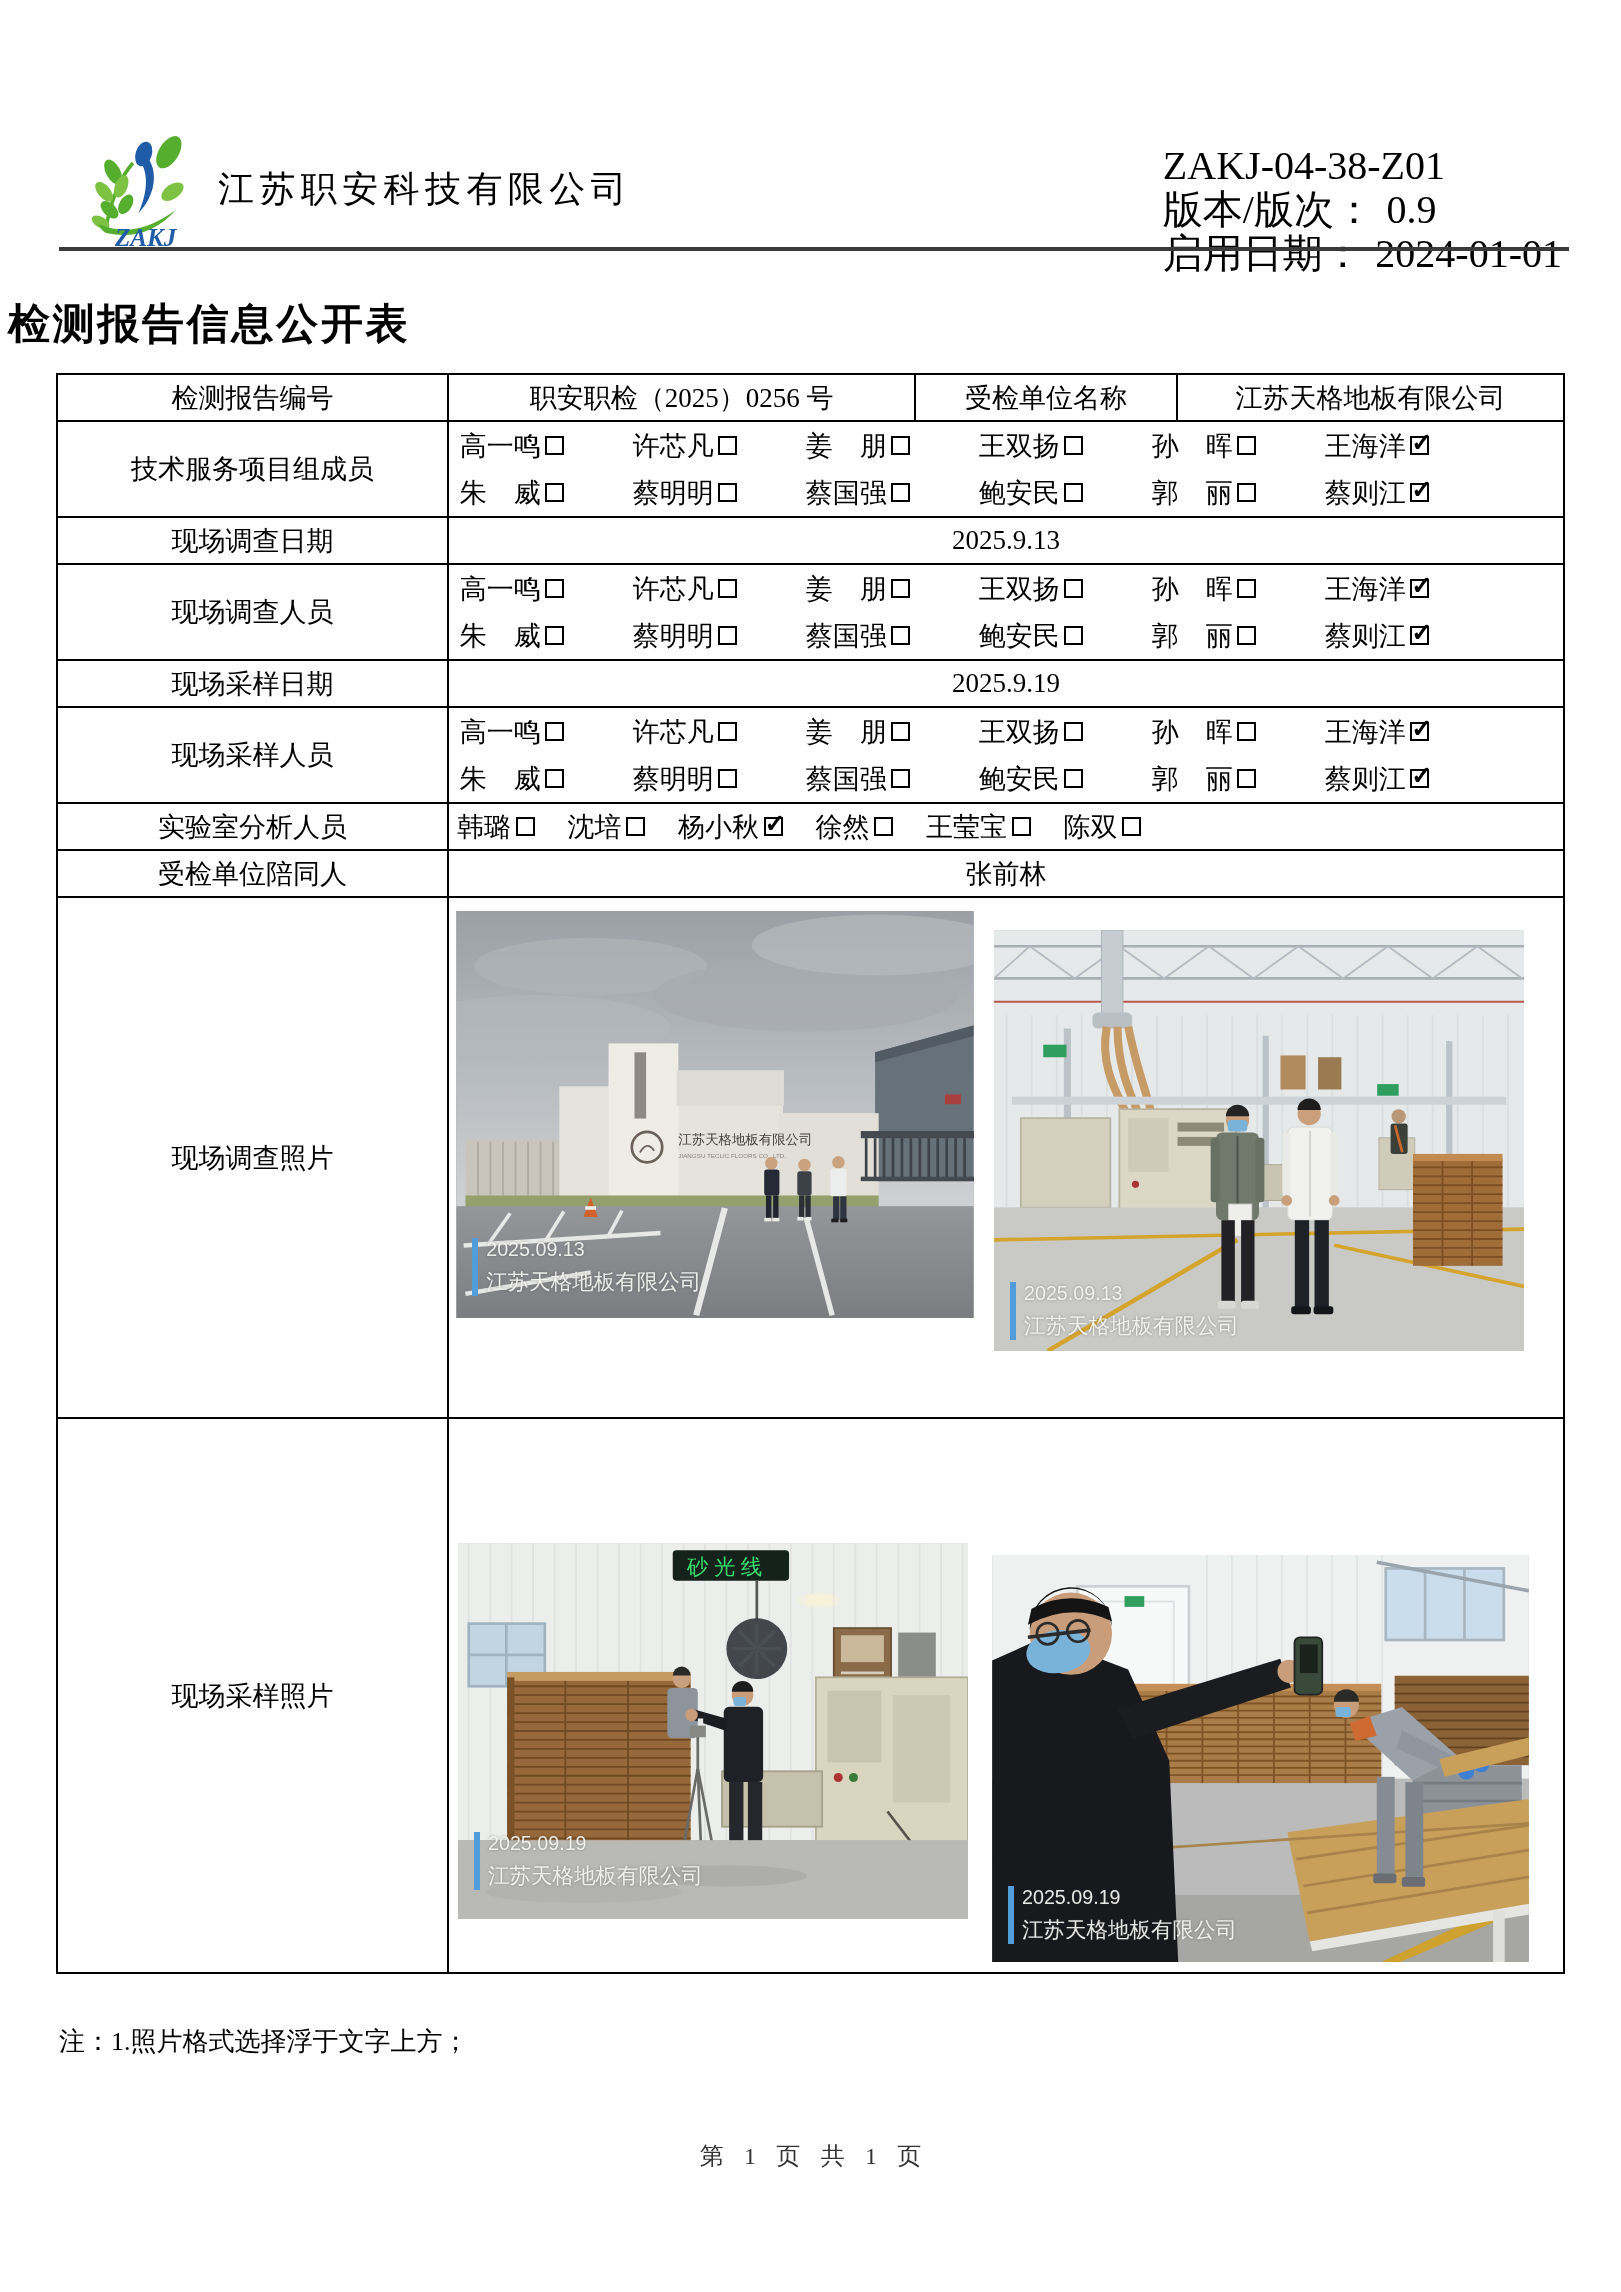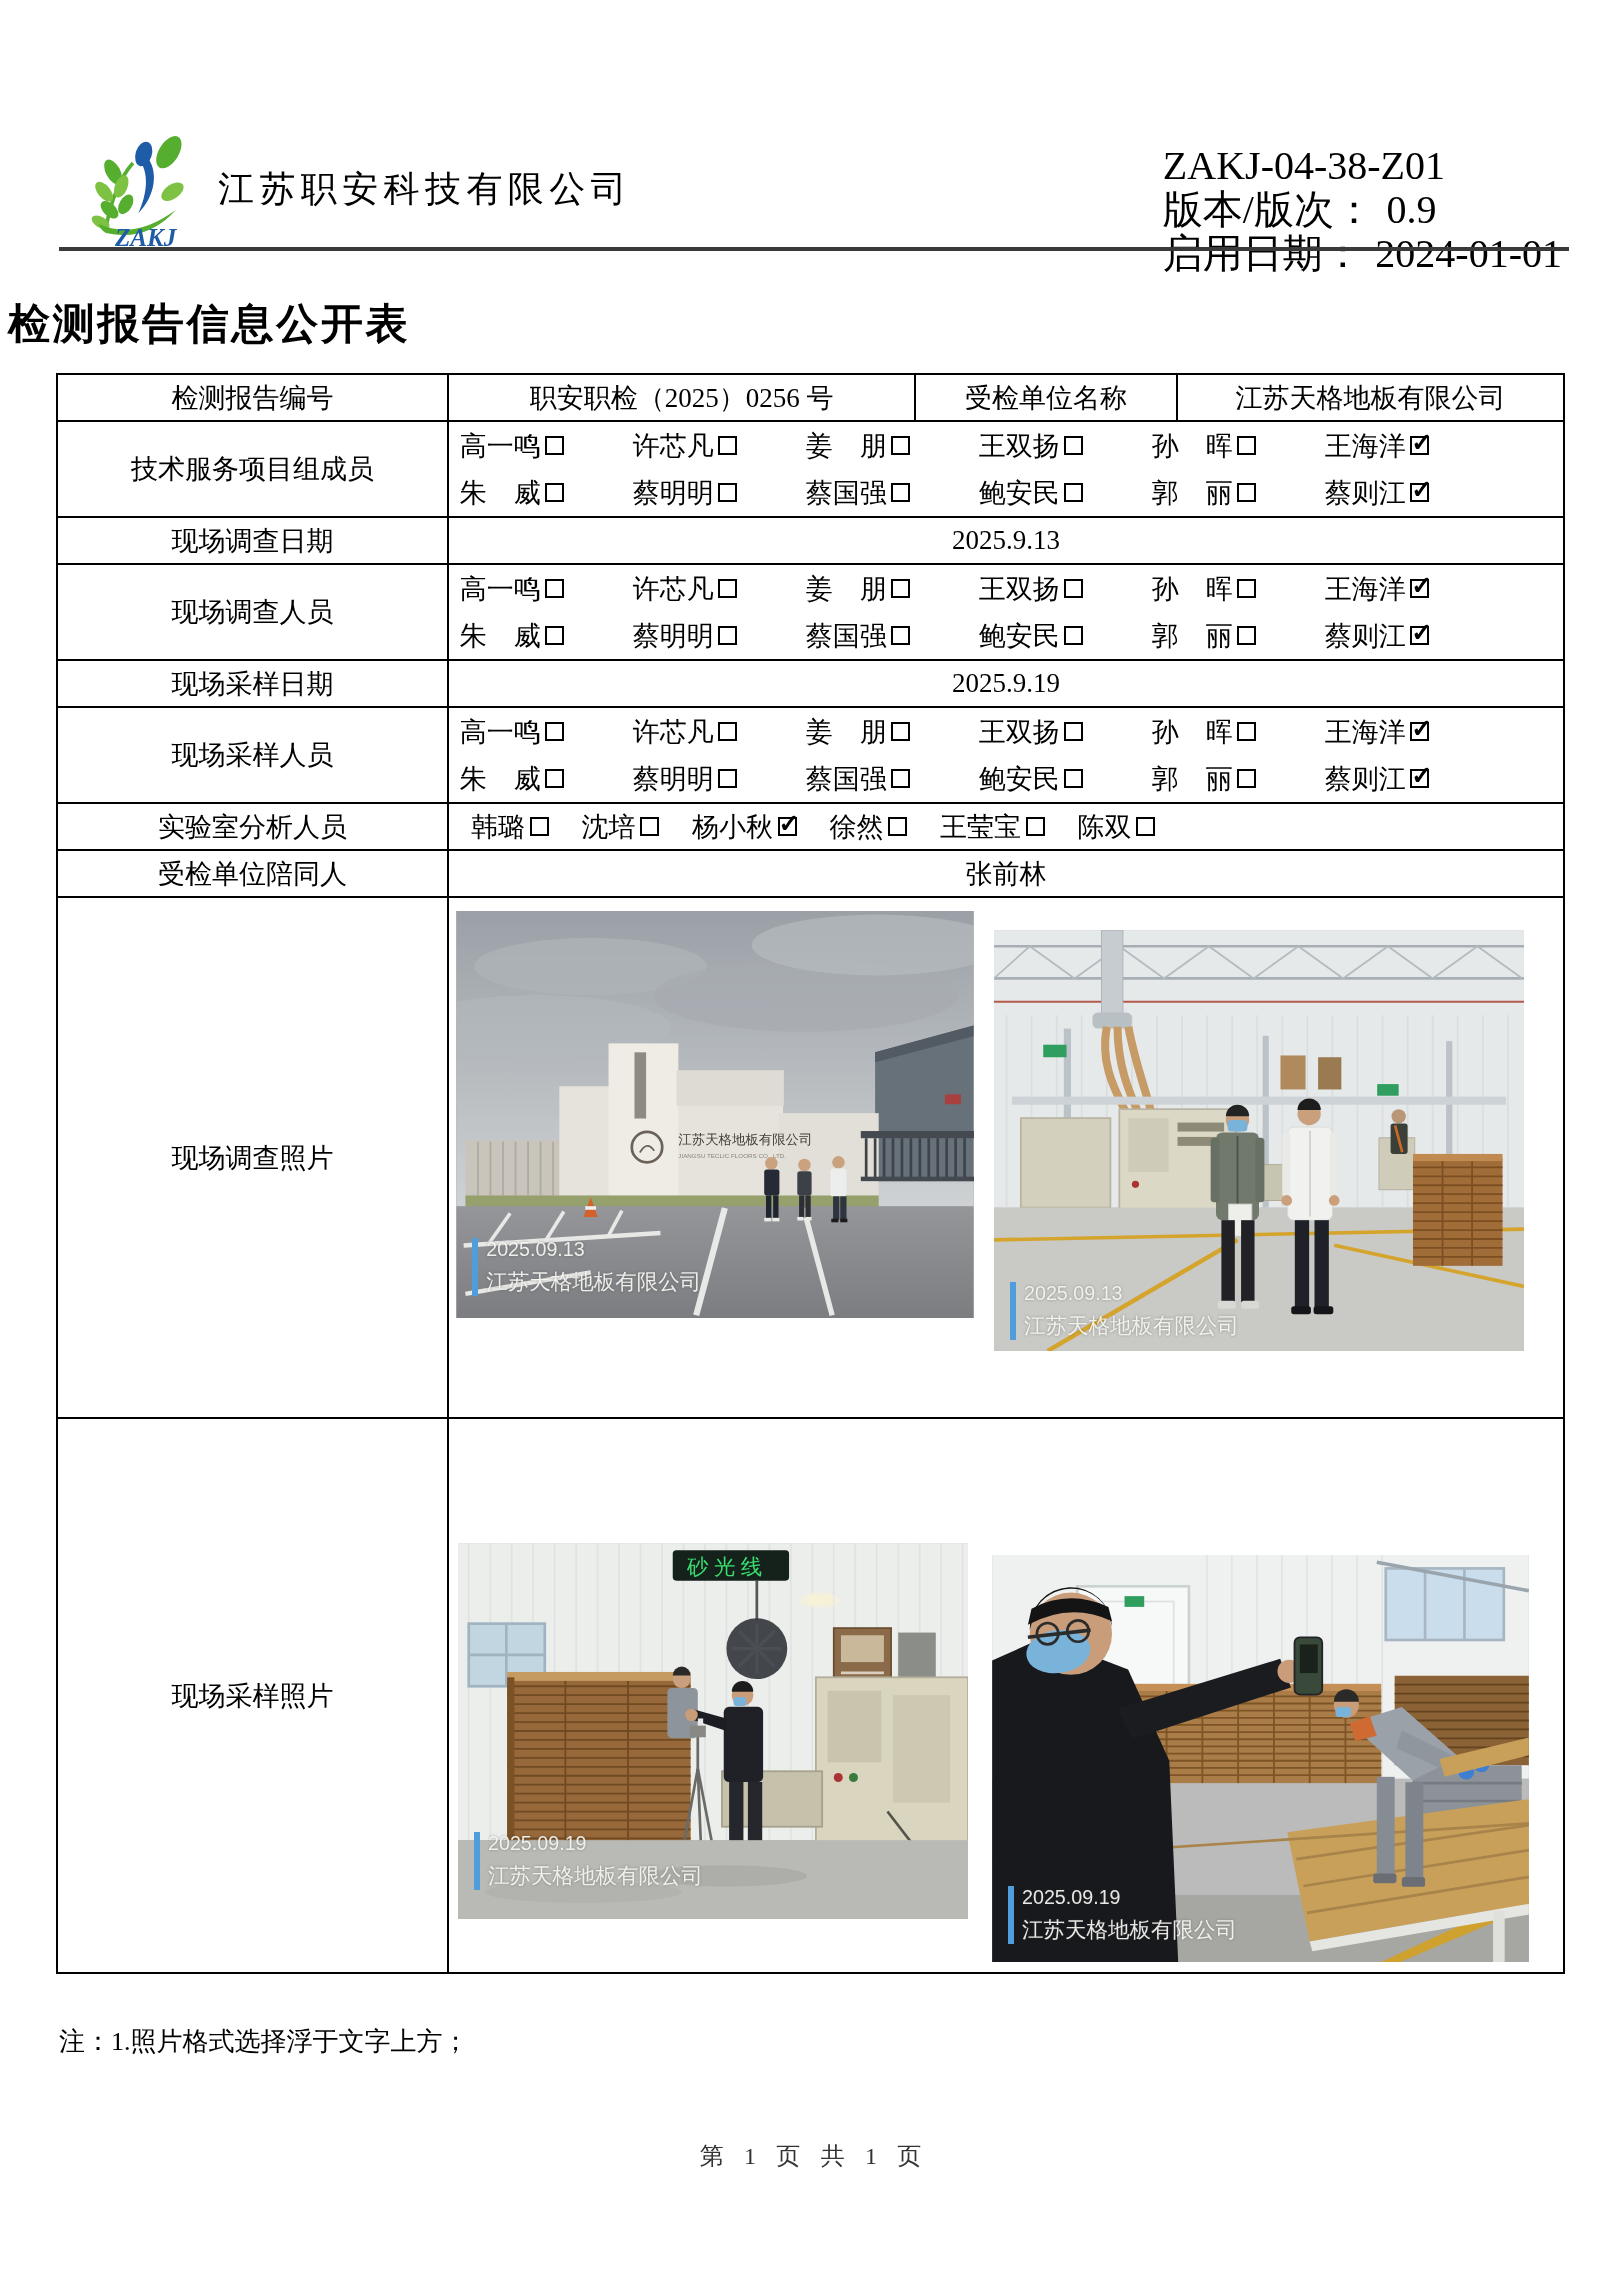--- a/index.html
+++ b/index.html
@@ -28,21 +28,21 @@
   td.val-left { text-align:left; padding-left:14.3px; font-size:28px; }
   td.val-center { font-size:28px; }
   
   td.names-cell { text-align:left; }
   .names-line { height:47px; display:flex; align-items:center; padding-left:10.7px; }
   .member { display:inline-flex; align-items:center; width:173px; flex:none; }
   .member-name, .lab-name { font-size:27px; white-space:pre; }
   .cb { width:19px; height:19px; border:2.7px solid #000; margin-left:4.5px; position:relative; flex:none; background:#fff; }
   .cb .tick { display:none; position:absolute; left:-0.9px; top:-8px; font-size:25px; font-weight:700; line-height:1; }
   .cb.checked .tick { display:block; }
-  .lab-line { height:33px; display:flex; align-items:center; padding-left:22px; }
+  .lab-line { height:33px; display:flex; align-items:center; padding-left:8px; }
   .lab-member { display:inline-flex; align-items:center; margin-right:33px; }
   
   td.photo-cell { position:relative; }
   .photo { position:absolute; overflow:hidden; background:#bbb; }
   .photo svg { display:block; }
   .ph-a { left:7.2px;  top:12.5px;  width:518px; height:407px; }
   .ph-b { left:545px; top:32px; width:530px; height:421px; }
   .ph-c { left:9px; top:124px; width:510px; height:376px; }
   .ph-d { left:543px; top:136px; width:537px; height:407px; }
   .wm { position:absolute; left:16px; border-left:6.3px solid #4f9edb; padding-left:8px;

